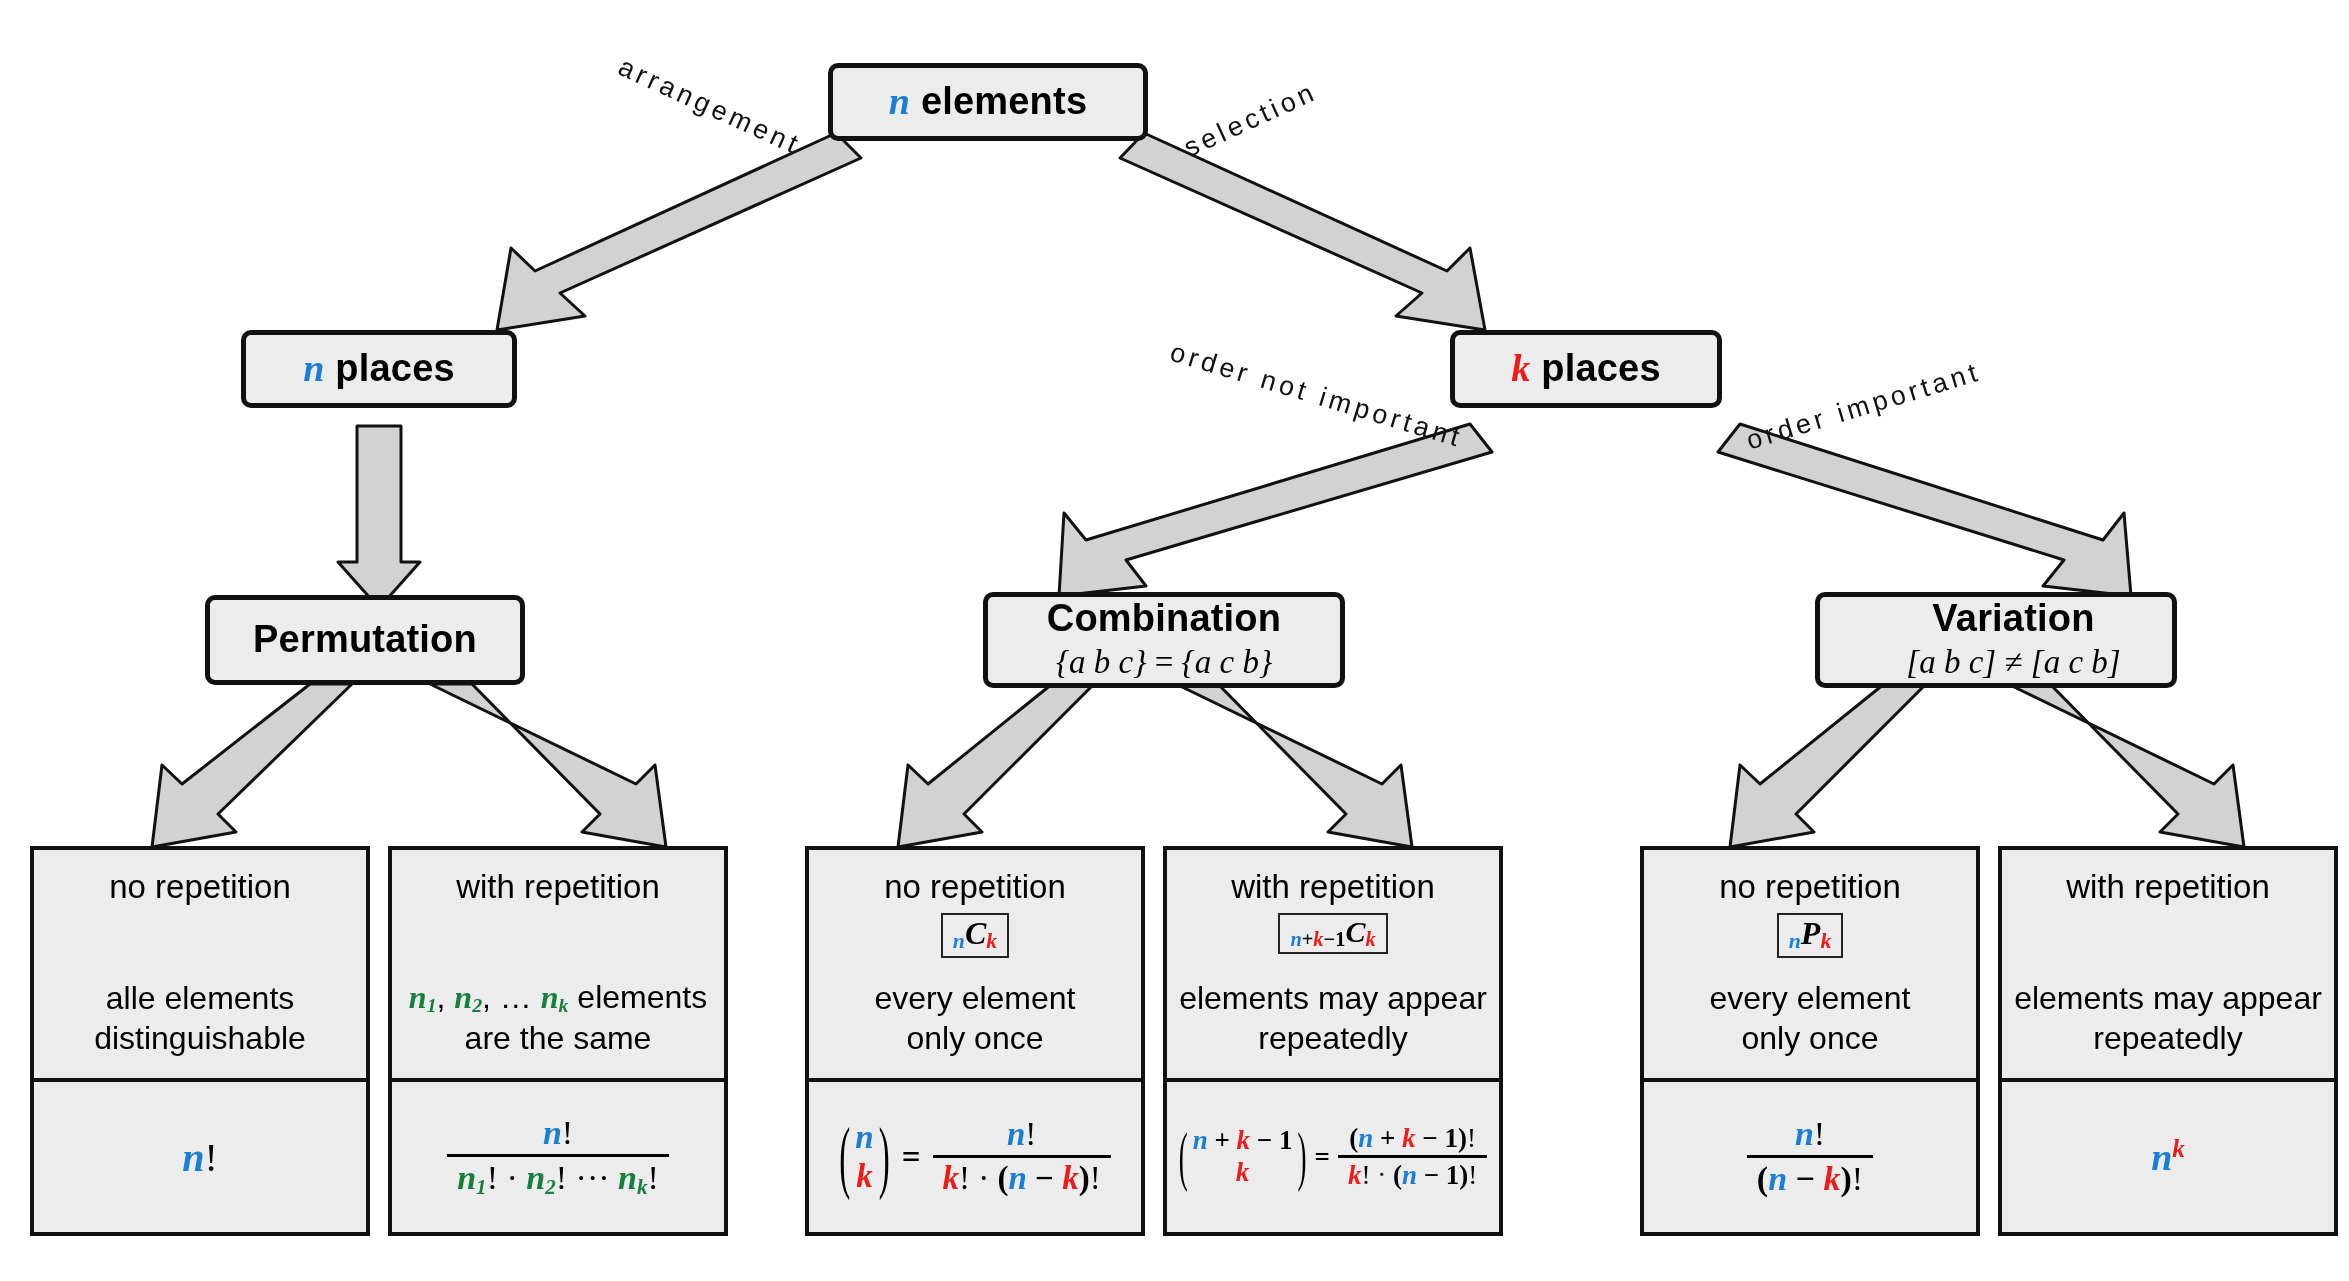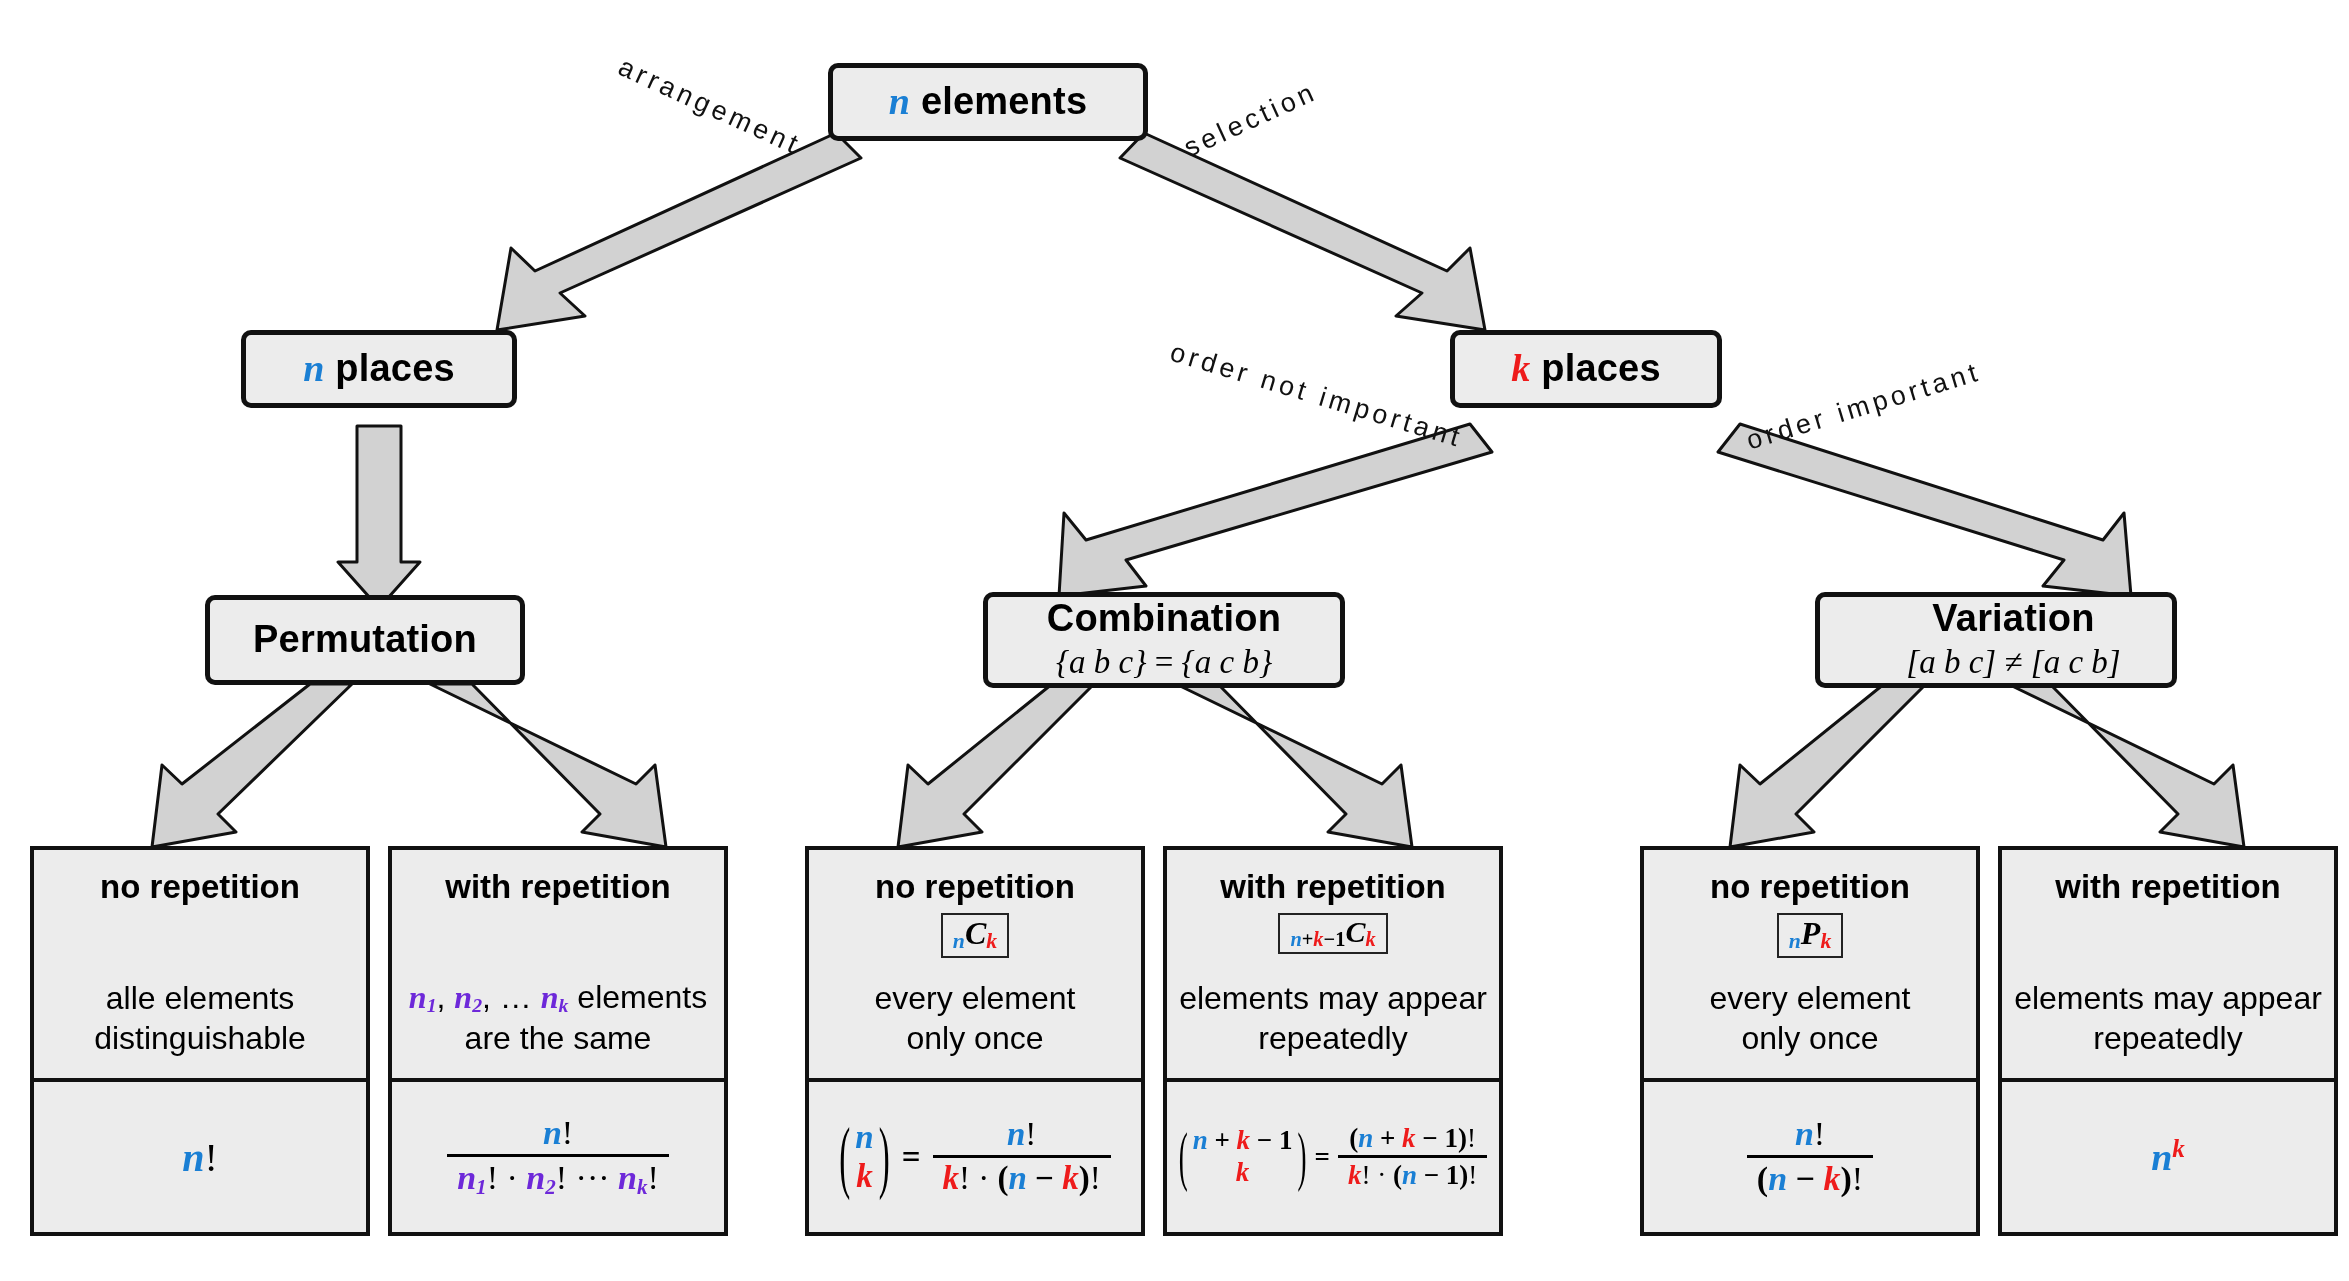--- a/index.html
+++ b/index.html
@@ -22,41 +22,41 @@
   
   .leaf{
     position:absolute;box-sizing:border-box;
     background:#ececec;border:4px solid #111;
     display:flex;flex-direction:column;z-index:5;
   }
   .leaf .upper{
     flex:1 1 auto;display:flex;flex-direction:column;align-items:center;
     box-sizing:border-box;padding:18px 8px 10px;position:relative;
   }
-  .leaf .head{font-size:33px;font-weight:bold;line-height:1.15;}
+  .leaf .head{font-size:33px;font-weight:normal;line-height:1.15;}
   .leaf .badge{
     margin-top:7px;border:2px solid #222;background:#ececec;
     padding:2px 10px 3px;display:inline-block;
     font-family:"Liberation Serif",serif;line-height:1;white-space:nowrap;
   }
   .leaf .desc{
     position:absolute;left:0;right:0;bottom:20px;
     font-size:32px;line-height:1.25;text-align:center;padding:0 6px;
   }
   .leaf .lower{
     flex:0 0 150px;border-top:4px solid #111;
     display:flex;align-items:center;justify-content:center;
     font-family:"Liberation Serif",serif;
   }
 
   
   .m{font-family:"Liberation Serif",serif;font-style:italic;font-weight:bold;}
   .blue{color:#1a7fd4;}
   .red{color:#ee1b1b;}
-  .green{color:#6d28d9;}
+  .green{color:#15803d;}
   .bk{color:#000;}
   .upr{font-style:normal;font-weight:bold;}
   .bang{font-family:"Liberation Serif",serif;font-style:normal;font-weight:normal;}
   sub{font-size:.62em;vertical-align:-.22em;font-style:italic;font-weight:bold;}
 
   .frac{display:inline-flex;flex-direction:column;align-items:center;
         vertical-align:middle;line-height:1.08;}
   .frac .num{padding:0 10px 2px;}
   .frac .den{border-top:3px solid #000;padding:3px 10px 0;text-align:center;}
   .eqrow{display:flex;align-items:center;justify-content:center;gap:12px;white-space:nowrap;}

